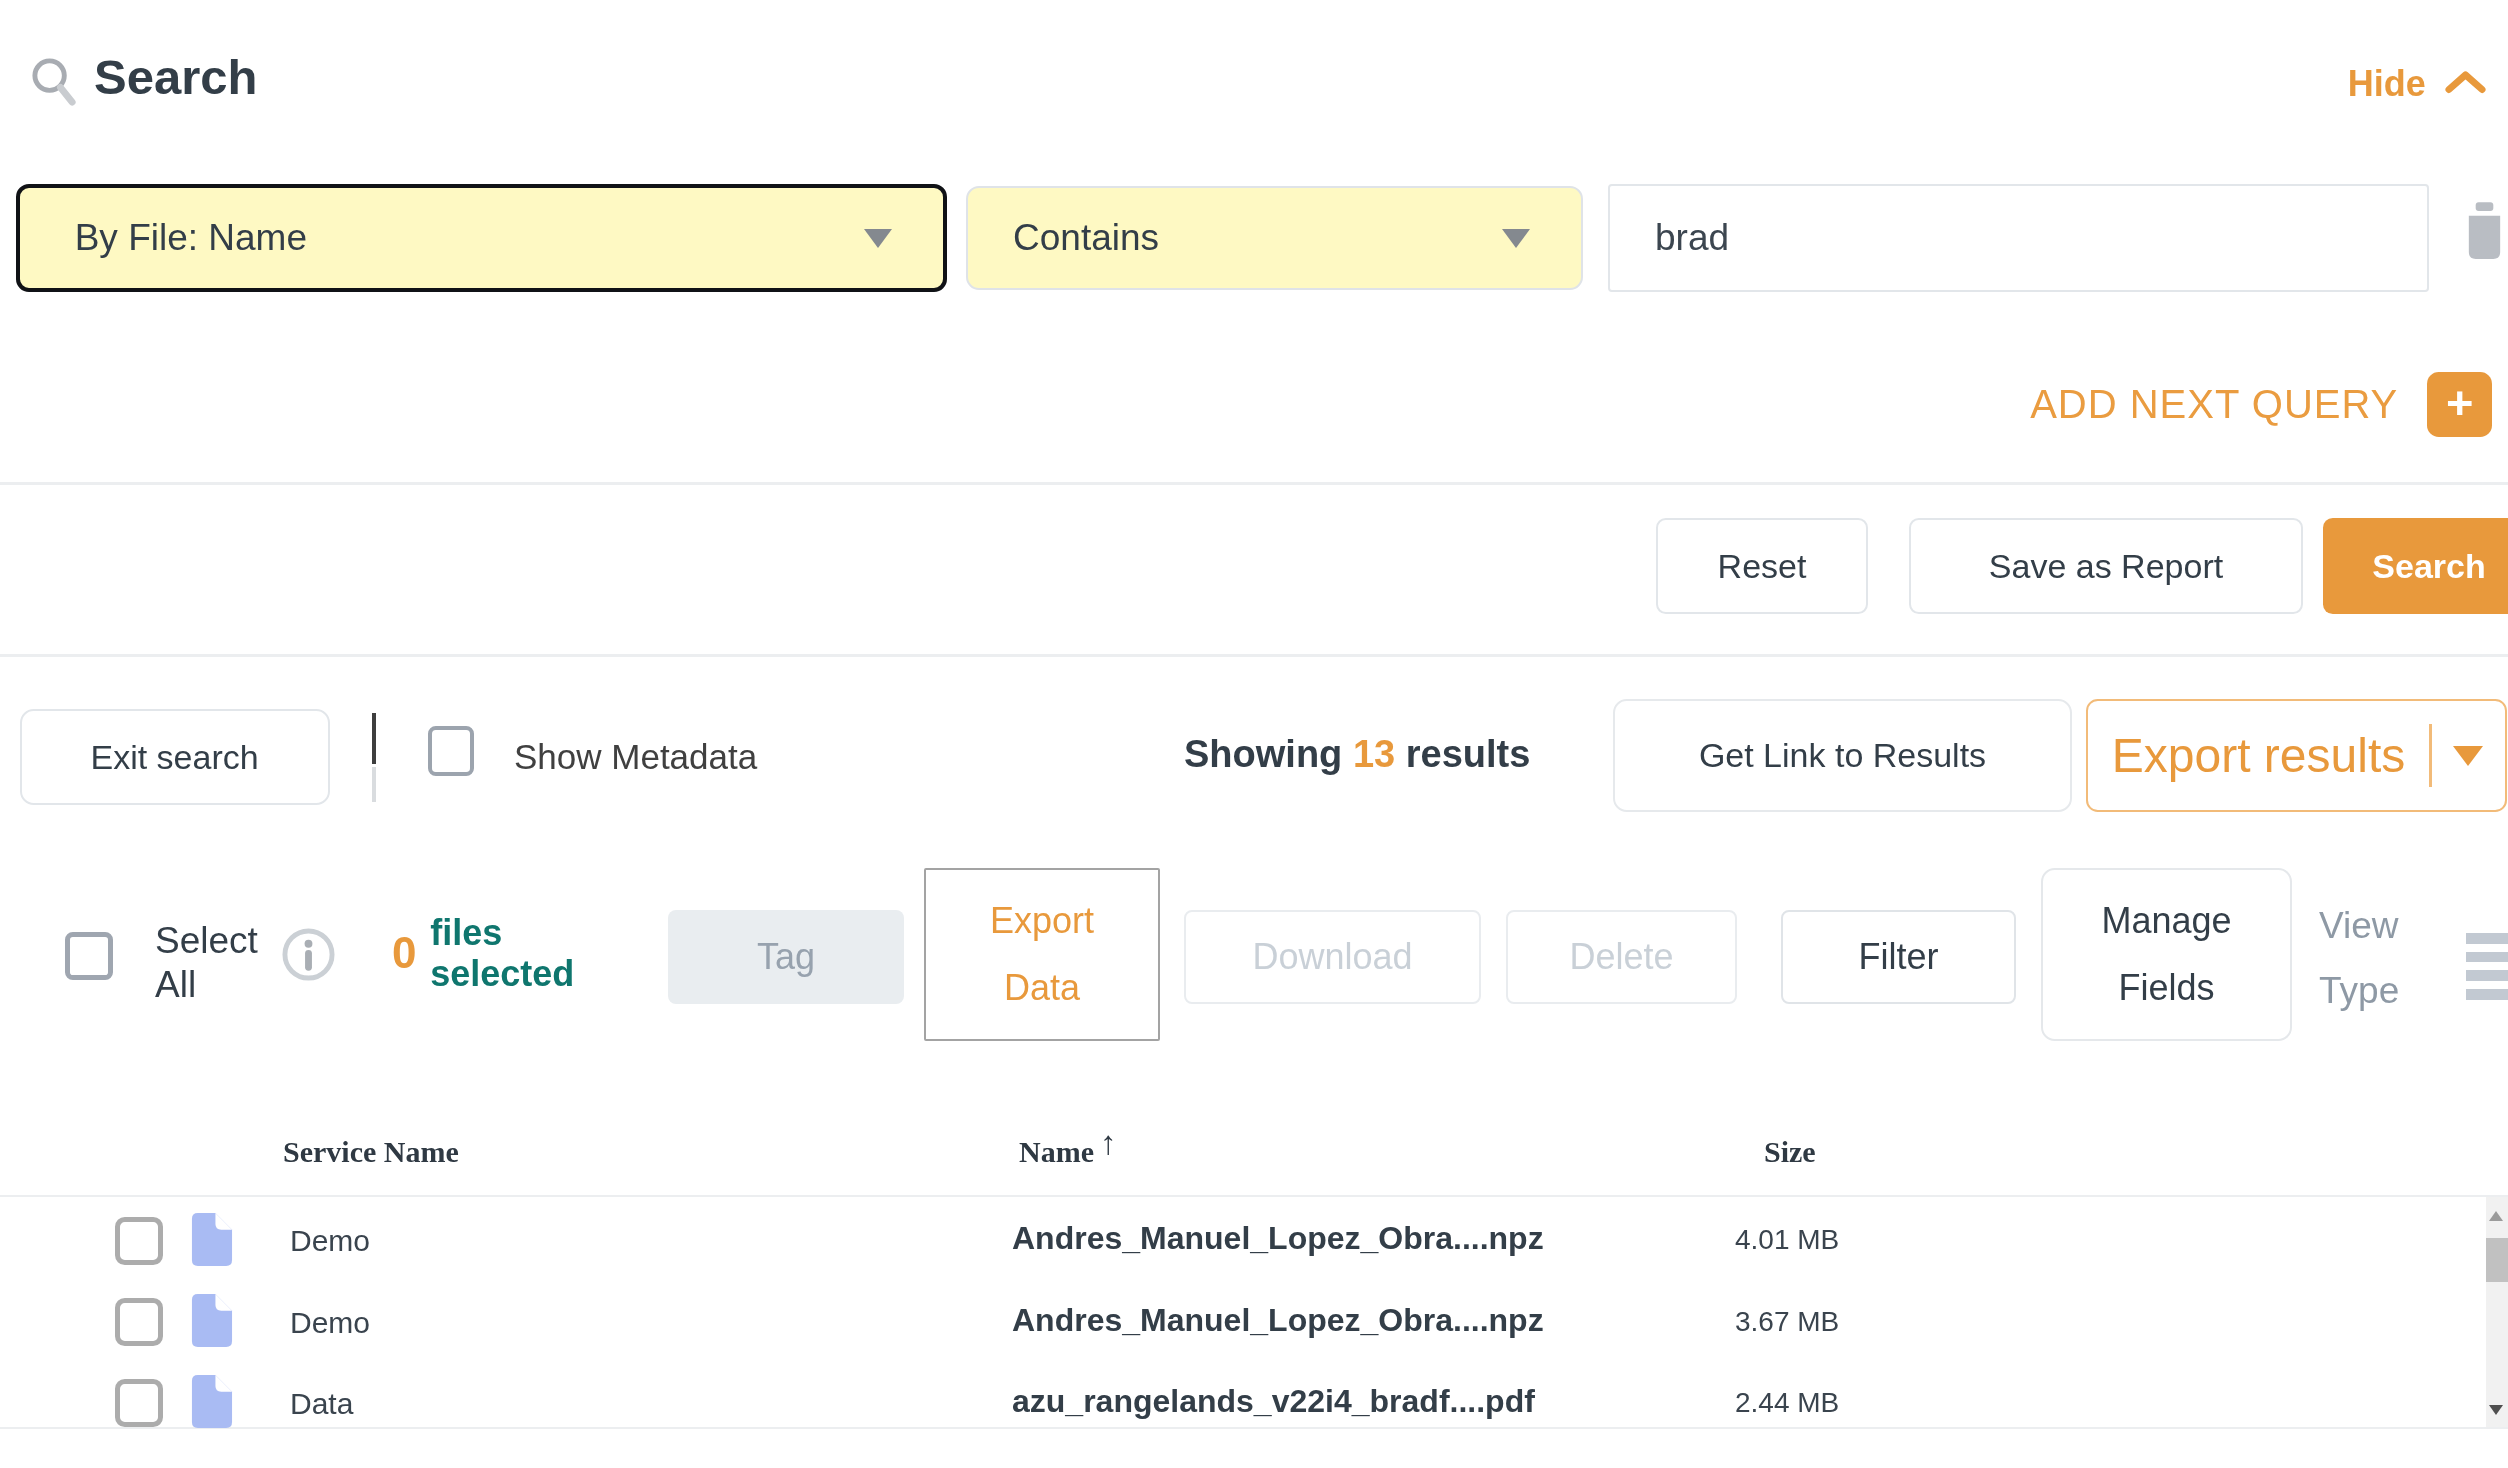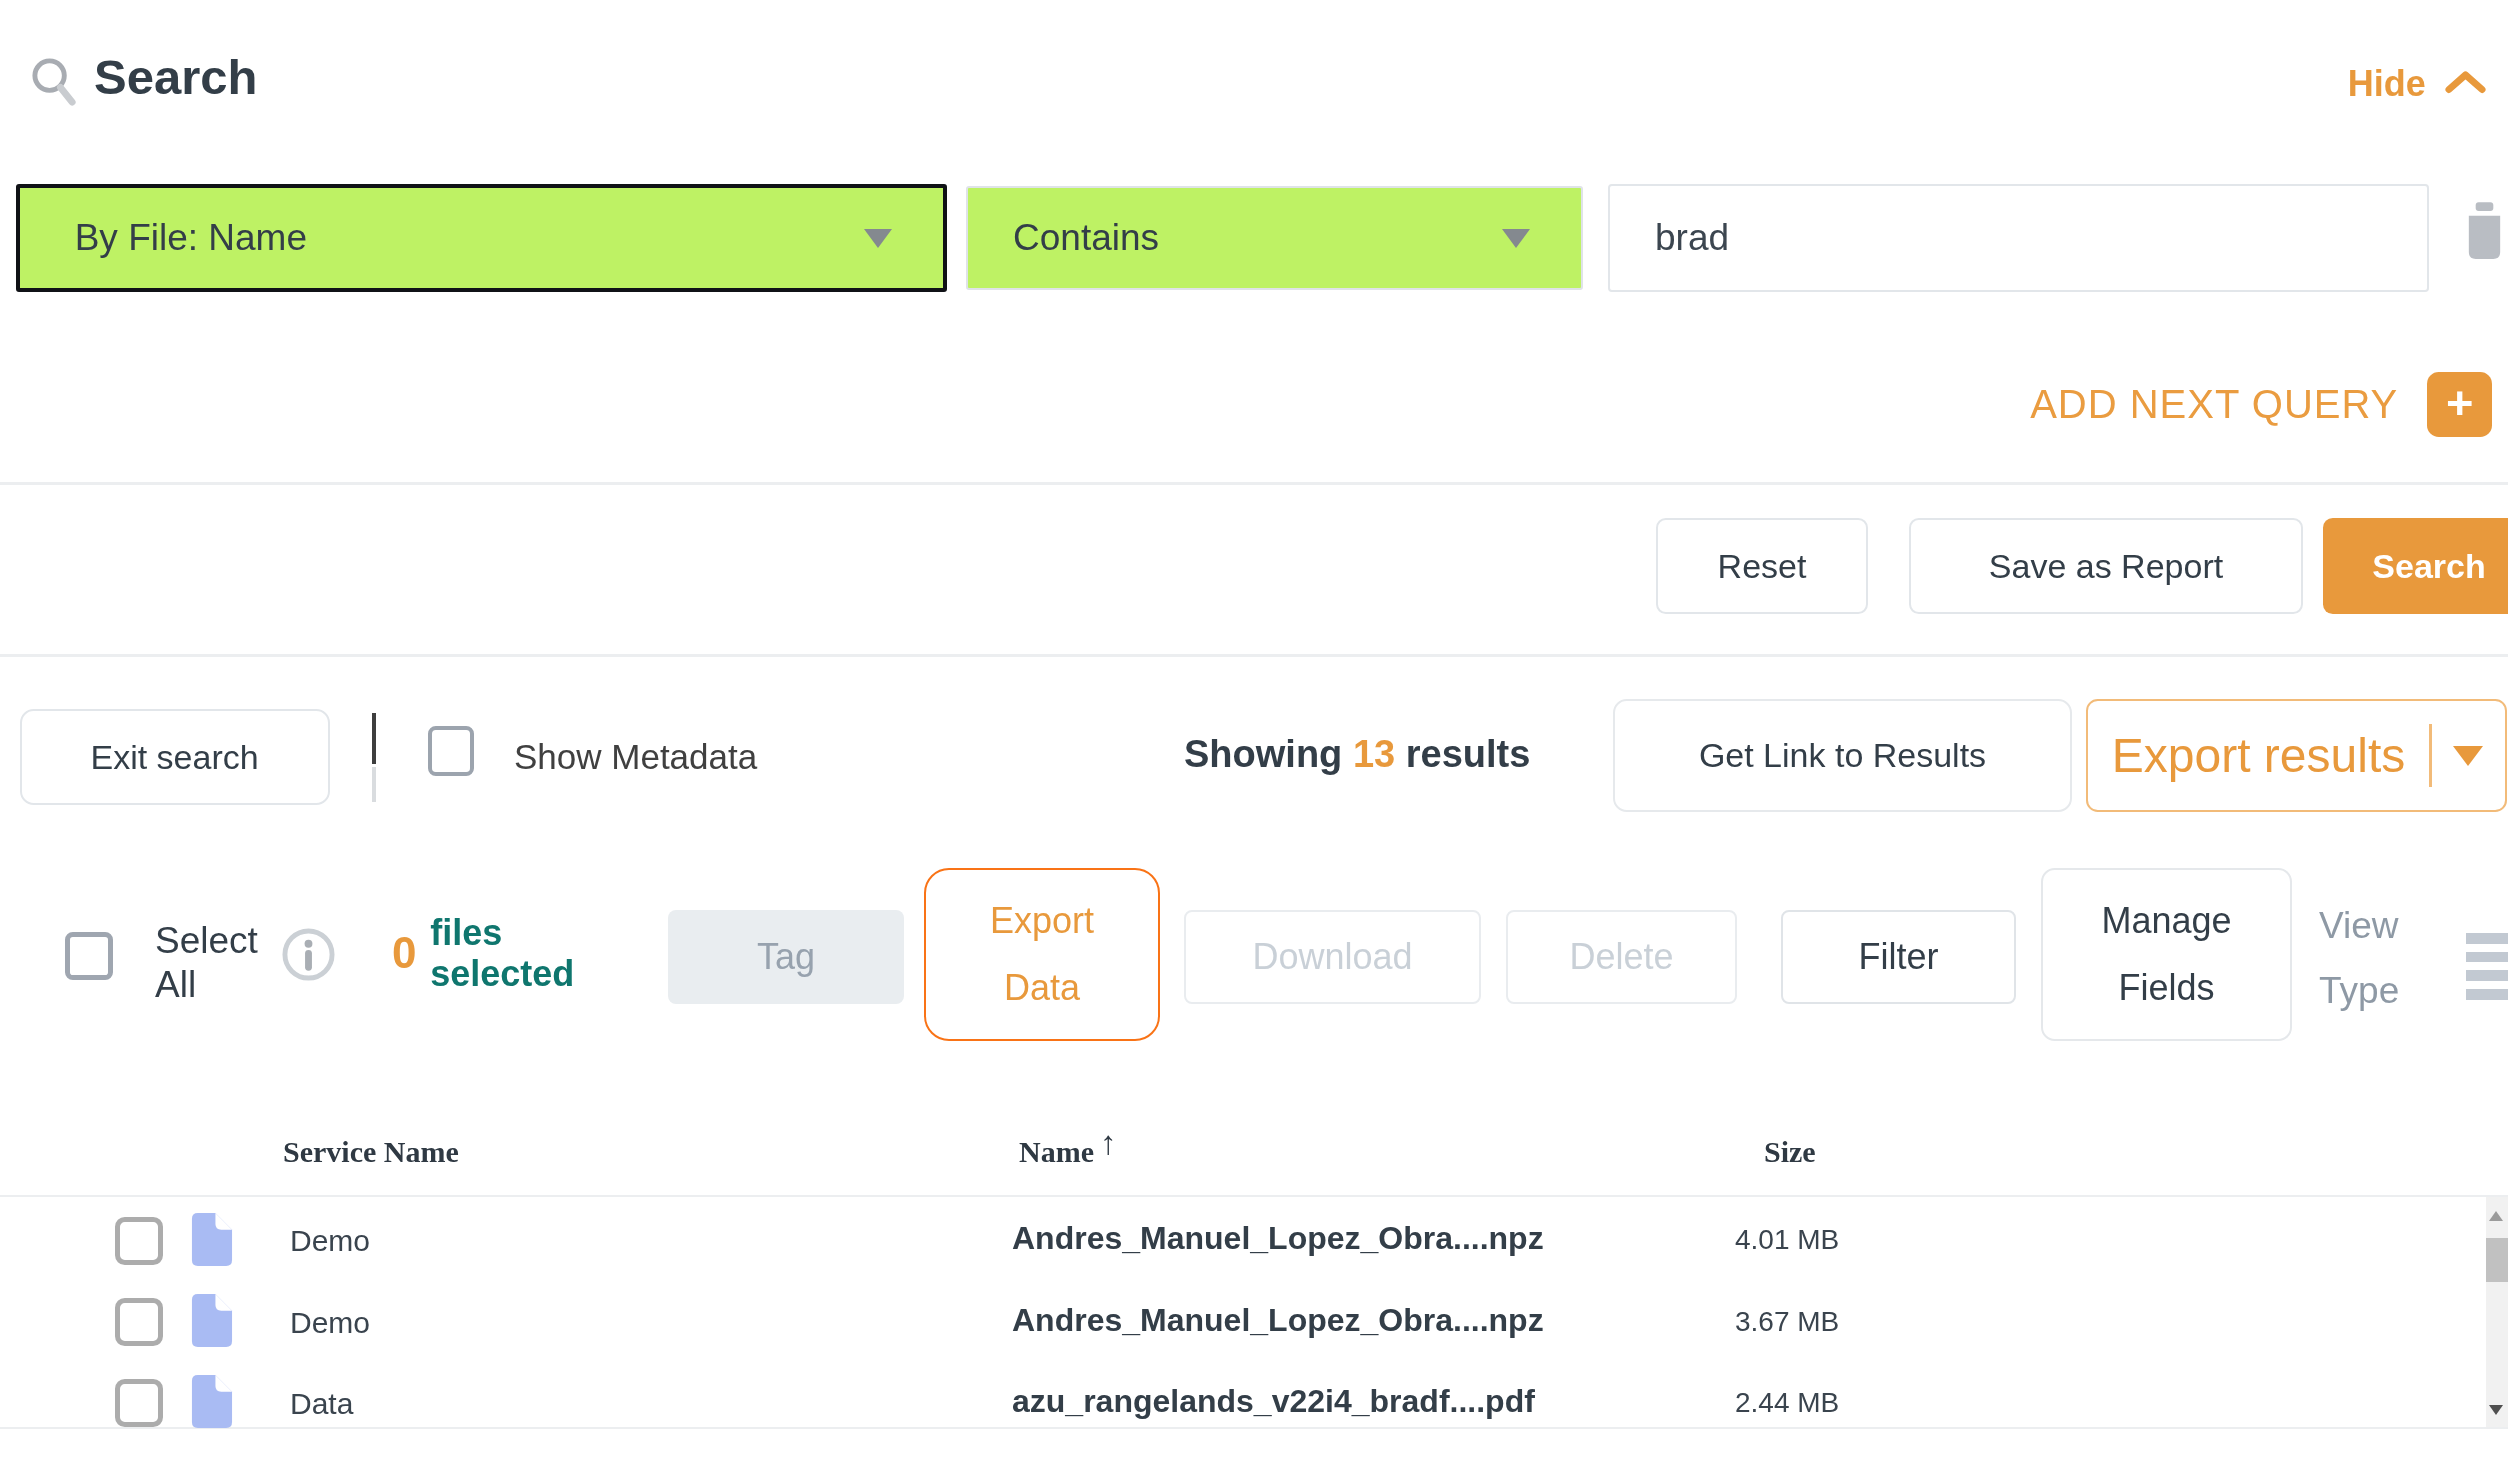--- a/index.html
+++ b/index.html
@@ -6,22 +6,22 @@
   .app{
     position:relative;width:2508px;height:1468px;overflow:hidden;background:#fff;
     font-family:"Liberation Sans","DejaVu Sans",sans-serif;color:#333E48;
   }
   
   .magnifier{position:absolute;left:29px;top:55px;}
   .page-title{position:absolute;left:94px;top:49px;font-size:49px;font-weight:bold;color:#333E48;}
   .hide-btn{position:absolute;right:21.6px;top:63px;display:flex;align-items:center;gap:19.6px;cursor:pointer;}
   .hide-btn .lbl{font-size:36px;font-weight:bold;color:#E8993C;}
   
-  .select-box{position:absolute;box-sizing:border-box;background:#bef264;display:flex;align-items:center;
-    font-size:37px;color:#333E48;border-radius:3px;}
+  .select-box{position:absolute;box-sizing:border-box;background:#fef9c3;display:flex;align-items:center;
+    font-size:37px;color:#333E48;border-radius:13px;}
   .dd-field{left:15.7px;top:184px;width:931px;height:108px;border:4.9px solid #101216;padding:0 55px;}
   .dd-operator{left:966px;top:186px;width:617px;height:104px;border:2px solid #DFE3E8;padding:0 45px;}
   .caret{position:absolute;right:51px;top:50%;margin-top:-8.8px;width:0;height:0;
     border-left:14.7px solid transparent;border-right:14.7px solid transparent;border-top:19.6px solid #84898F;}
   .query-input{position:absolute;left:1608px;top:184px;width:821px;height:108px;box-sizing:border-box;
     border:2px solid #E2E6EA;border-radius:3.9px;padding:0 45px;font-size:37px;color:#3C4650;
     font-family:"Liberation Sans","DejaVu Sans",sans-serif;outline:none;}
   .trash{position:absolute;left:2461px;top:202px;}
   .add-query{position:absolute;right:15.7px;top:372px;display:flex;align-items:center;gap:29px;}
   .add-query .lbl{font-size:40px;color:#EA9C40;letter-spacing:1px;cursor:pointer;}
@@ -56,21 +56,21 @@
   
   .sel-check{position:absolute;left:65px;top:932px;width:48px;height:48px;border:5.9px solid #9FA6B0;}
   .select-all{position:absolute;left:155px;top:919px;width:137px;font-size:37px;line-height:1.2;color:#333E48;}
   .info-icon{position:absolute;left:281px;top:927px;}
   .files-selected{position:absolute;left:392px;top:912px;display:flex;align-items:center;gap:13.7px;}
   .files-selected .count{font-size:44px;font-weight:bold;color:#E8993C;}
   .files-selected .lbl{width:172px;font-size:36px;font-weight:bold;color:#0f766e;line-height:1.15;}
   .tbtn{position:absolute;box-sizing:border-box;display:flex;align-items:center;justify-content:center;
     border-radius:8px;font-size:36px;cursor:pointer;background:#fff;text-align:center;}
   .tag-btn{left:668px;top:910px;width:236px;height:94px;background:#E9EDF0;color:#97A2AE;border:none;}
-  .exportdata-btn{left:924px;top:868px;width:236px;height:173px;border:2px solid #f97316;border-radius:25px;
+  .exportdata-btn{left:924px;top:868px;width:236px;height:173px;border:2px solid #a3a3a3;border-radius:2px;
     color:#E8993C;line-height:1.85;padding:0 39px;}
   .download-btn{left:1184px;top:910px;width:297px;height:94px;border:2px solid #E9ECEF;color:#C9D0D7;}
   .delete-btn{left:1506px;top:910px;width:231px;height:94px;border:2px solid #E9ECEF;color:#C9D0D7;}
   .filter-btn{left:1781px;top:910px;width:235px;height:94px;border:2px solid #E0E4E8;color:#333E48;}
   .manage-btn{left:2041px;top:868px;width:251px;height:173px;border:2px solid #E5E8EB;border-radius:13.7px;
     color:#333E48;line-height:1.85;padding:0 29px;}
   .view-type{position:absolute;left:2319px;top:894px;width:113px;font-size:37px;line-height:1.75;color:#8E99A5;}
   .list-view-icon{position:absolute;left:2466px;top:933px;cursor:pointer;}
   .list-view-icon div{width:59px;height:10.8px;background:#C2C9D2;margin-bottom:7.8px;}
   

